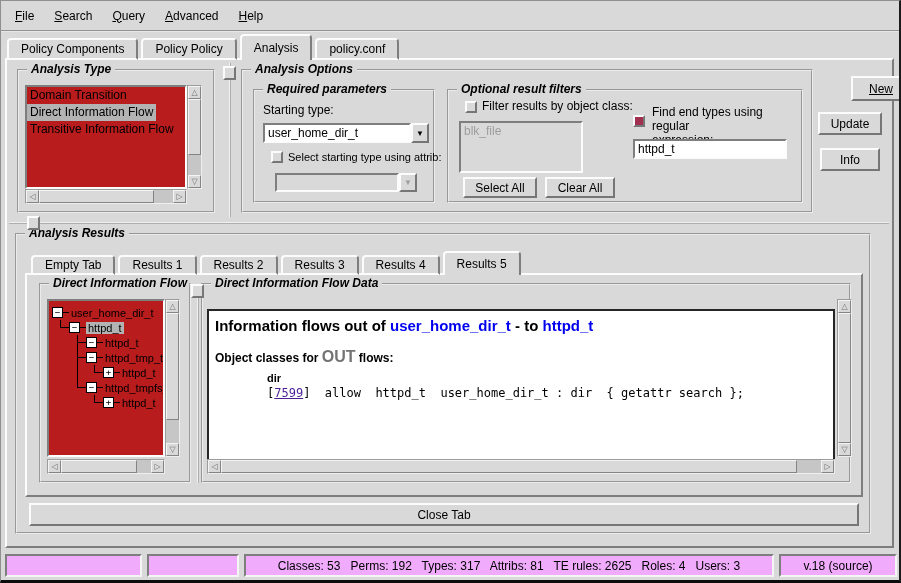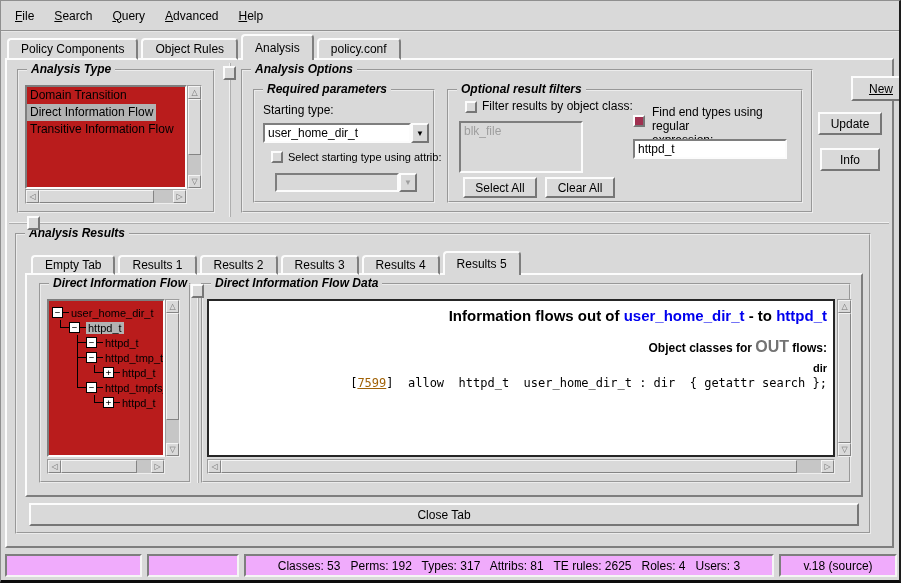--- a/index.html
+++ b/index.html
@@ -104,21 +104,21 @@
 
   
   .data-box { position:absolute; background:#fff; overflow:hidden;
     border:2px solid #262626; padding:4px 6px; }
   .dt-heading { font-size:15px; font-weight:bold; white-space:pre; margin-top:2px; }
   .blue { color:#0000ee; }
   .dt-obj { font-size:12px; font-weight:bold; white-space:pre; margin-top:14px; }
   .out { font-size:16px; color:#737373; }
   .dt-dir { font-size:11px; font-weight:bold; margin:6px 0 0 52px; }
   .dt-rule { font-family:"DejaVu Sans Mono",monospace; font-size:12px; margin:2px 0 0 52px; white-space:pre; }
-  .link { color:#a16207; text-decoration:underline; }
+  .link { color:#4c1d95; text-decoration:underline; }
 
   
   .status-box { position:absolute; top:553px; height:23px; background:#f0abfc;
     border:2px solid; border-color:#7e7e7e #f5f5f5 #f5f5f5 #7e7e7e;
     display:flex; align-items:center; justify-content:center; white-space:pre; }
 </style>
 </head>
 <body>
 
 <div class="window">
@@ -126,21 +126,21 @@
   <div class="menubar">
     <span class="menu-item"><span class="ul">F</span><span>ile</span></span>
     <span class="menu-item"><span class="ul">S</span><span>earch</span></span>
     <span class="menu-item"><span class="ul">Q</span><span>uery</span></span>
     <span class="menu-item"><span class="ul">A</span><span>dvanced</span></span>
     <span class="menu-item"><span class="ul">H</span><span>elp</span></span>
   </div>
 
   <div class="tabbar" style="left:6px; top:33px; height:26px;">
     <div class="tab unsel">Policy Components</div>
-    <div class="tab unsel">Object Rules</div>
+    <div class="tab unsel">Policy Policy</div>
     <div class="tab sel">Analysis</div>
     <div class="tab unsel">policy.conf</div>
   </div>
 
   <div class="content-frame"></div>
 
   <div class="lframe" style="left:16px; top:68px; width:198px; height:144px; z-index:2;">
     <span class="ltitle">Analysis Type</span>
     <div class="white-box" style="left:6px; top:14px; width:162px; height:104px;">
       <div class="lb-item">Domain Transition</div>
@@ -295,21 +295,21 @@
             </div>
           <div class="sbtn">▷</div>
         </div>
       </div>
 
       <div class="sash-v" style="left:170px; top:10px; height:198px;"></div>
       <div class="grip" style="left:164px; top:9px;"></div>
 
       <div class="lframe" style="left:174px; top:8px; width:650px; height:200px;">
         <span class="ltitle">Direct Information Flow Data</span>
-        <div class="data-box" style="left:4px; top:14px; width:628px; height:158px;text-align:right;">
+        <div class="data-box" style="left:4px; top:24px; width:628px; height:158px;">
           <div class="dt-heading"><span>Information flows out of </span><span class="blue">user_home_dir_t</span><span> - to </span><span class="blue">httpd_t</span></div>
           <div class="dt-obj"><span>Object classes for </span><span class="out">OUT</span><span> flows:</span></div>
           <div class="dt-dir">dir</div>
           <div class="dt-rule"><span>[</span><span class="link">7599</span><span>]</span><span>  allow  httpd_t  user_home_dir_t : dir  { getattr search };</span></div>
         </div>
         <div class="vscroll" style="left:634px; top:14px; height:158px;">
           <div class="sbtn">△</div>
           <div class="strough">
               <div class="sthumb vthumb" style="top:0; height:100%;"></div>
             </div>

